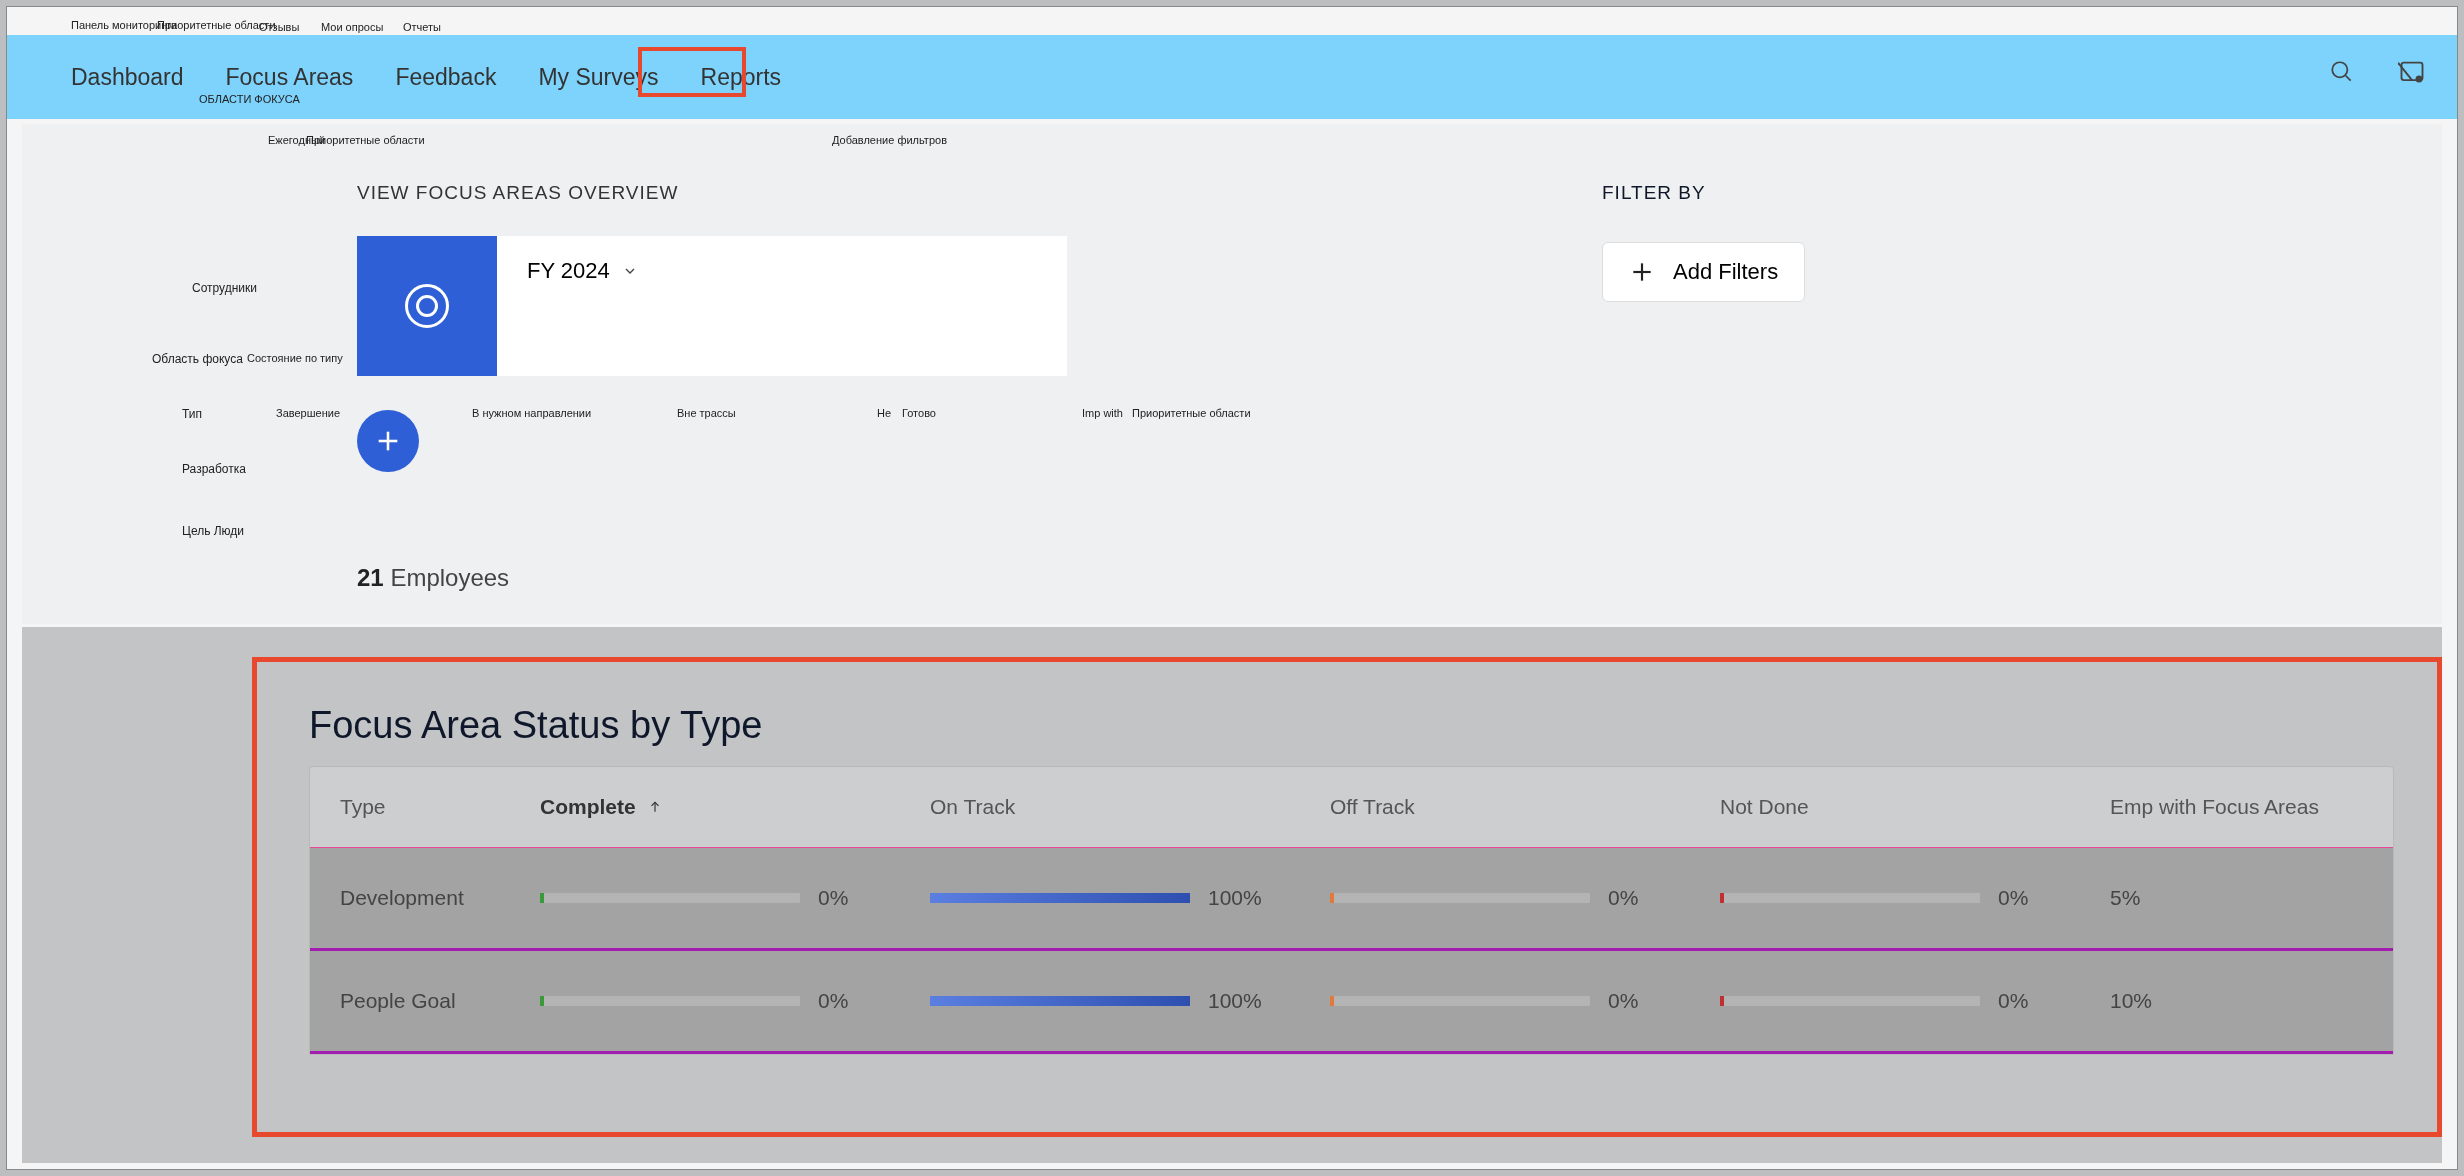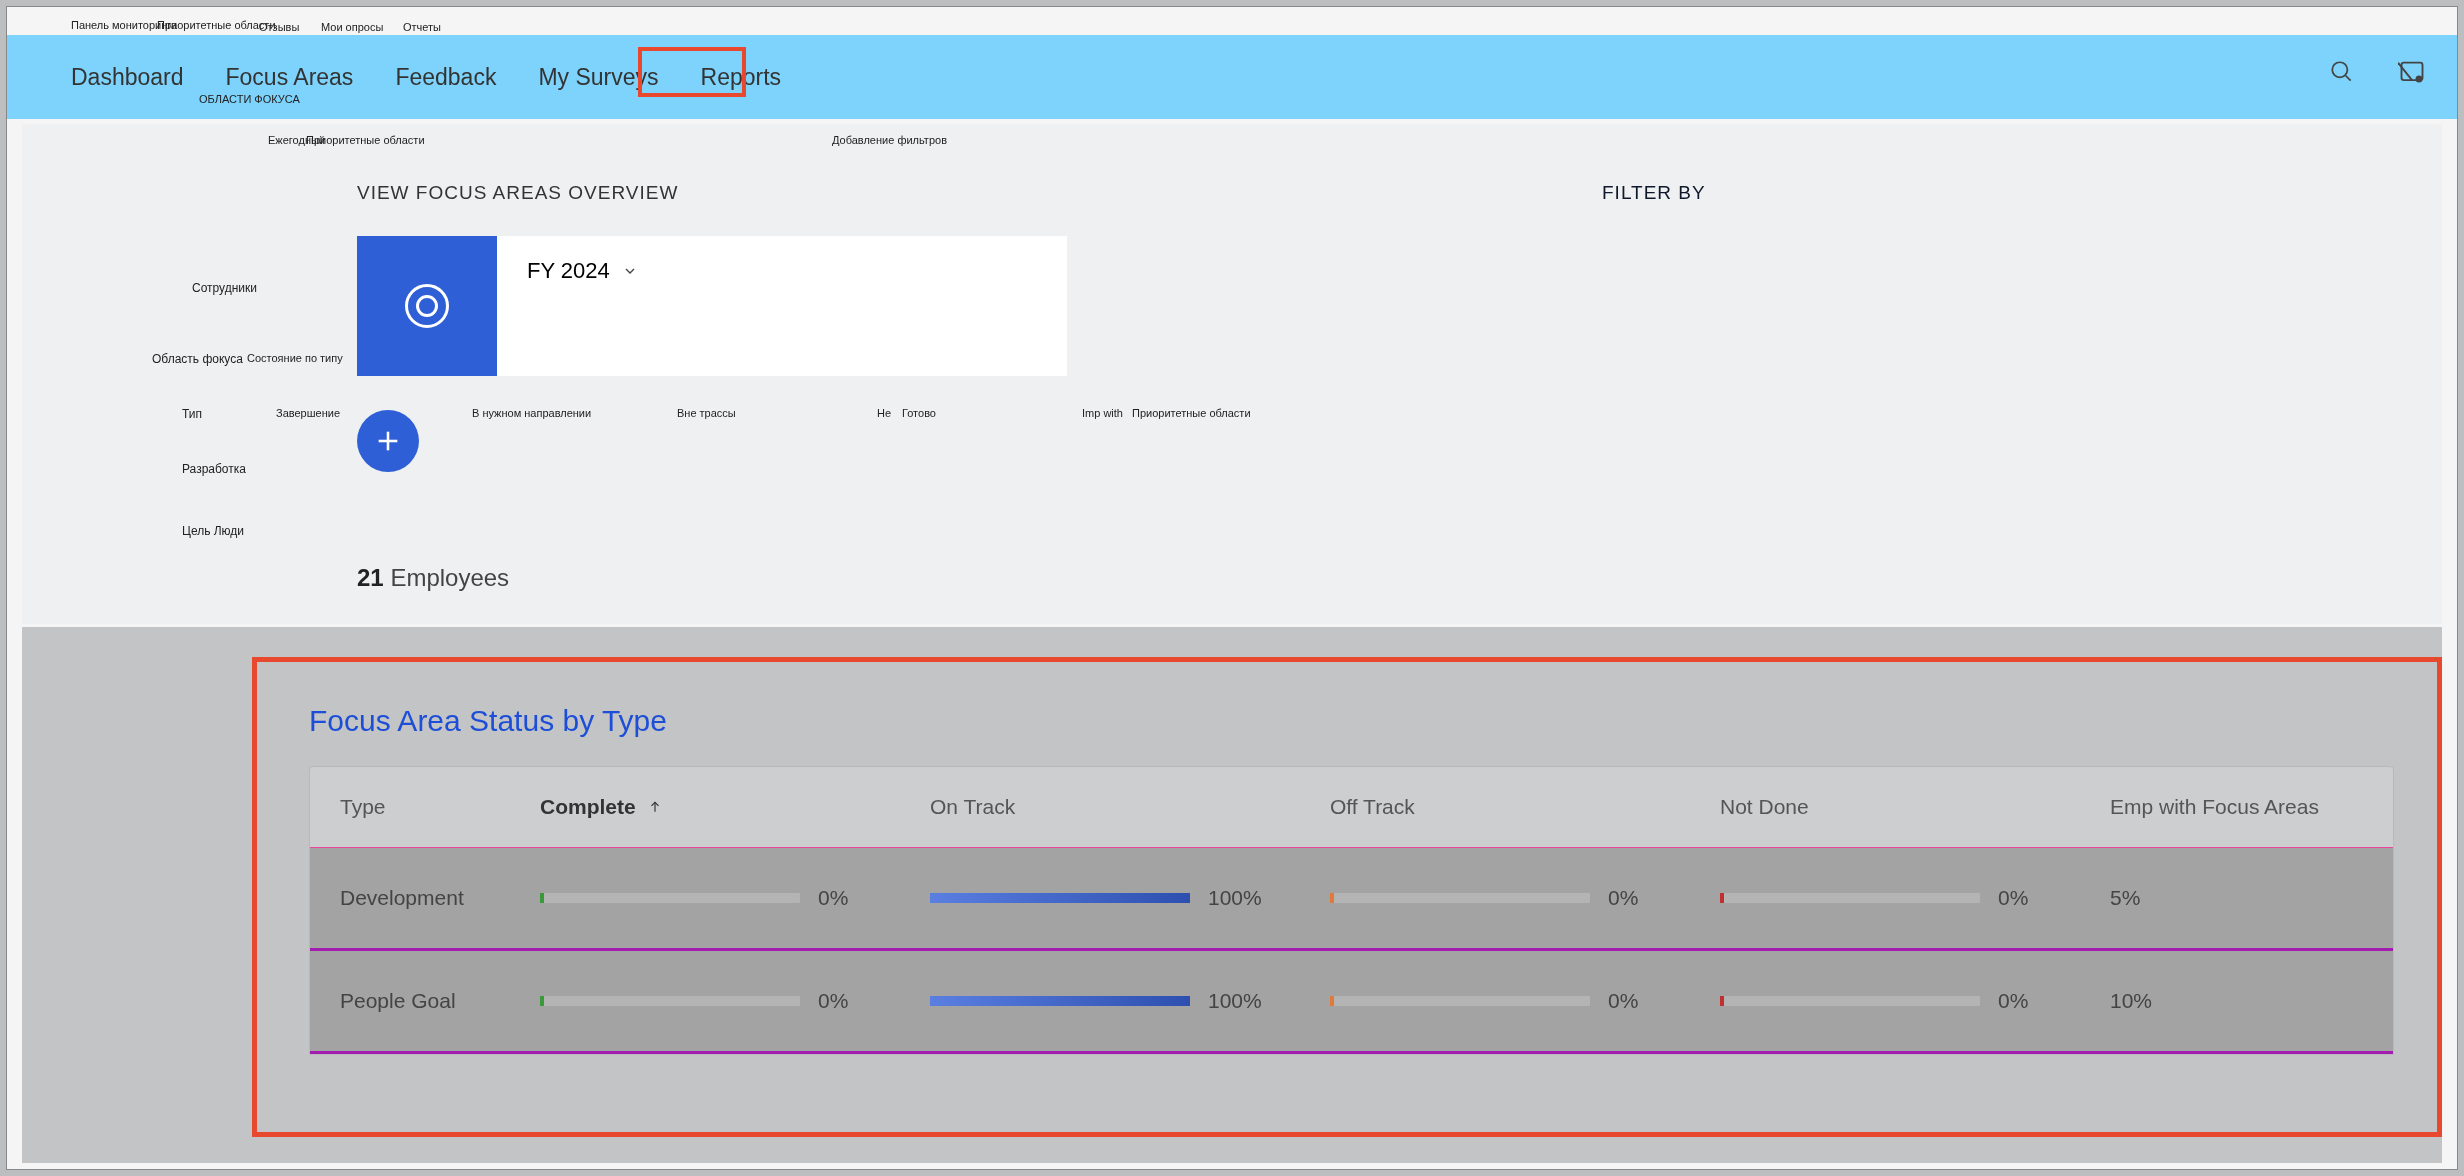--- a/index.html
+++ b/index.html
@@ -151,22 +151,22 @@
   }
   .table-highlight {
     position: absolute;
     top: 30px; left: 230px; width: 2190px; height: 480px;
     border: 5px solid #e8482e;
     background: transparent;
   }
   .table-card {
     position: absolute;
     top: 42px; left: 52px;
-    font-size: 30px;
-    color: #1d4ed8;
+    font-size: 38px;
+    color: #0f172a;
     font-weight: 500;
   }
   .table-box {
     position: absolute;
     top: 104px; left: 52px;
     width: 2085px;
     background: #ccced0;
     border: 1px solid #b8b8b8;
     border-radius: 4px 4px 0 0;
   }
@@ -290,20 +290,29 @@
           <line x1="12" y1="4" x2="12" y2="20"></line>
           <line x1="4" y1="12" x2="20" y2="12"></line>
         </svg>
     </div>
 
     <div class="emp-count">
       <b>21</b>
       <span>Employees</span>
     </div>
 
+    <div class="add-filters">
+      <span class="plus-icon">
+        <svg width="26" height="26" viewBox="0 0 24 24" stroke="#222" stroke-width="2" fill="none">
+            <line x1="12" y1="4" x2="12" y2="20"></line>
+            <line x1="4" y1="12" x2="20" y2="12"></line>
+          </svg>
+      </span>
+      <span>Add Filters</span>
+    </div>
   </div>
 
   <div class="lower-wrap">
     <div class="table-highlight">
       <div class="table-card">Focus Area Status by Type</div>
       <div class="table-box">
         <div class="thead">
           <div>Type</div>
           <div class="sorted">
             <span>Complete</span>

